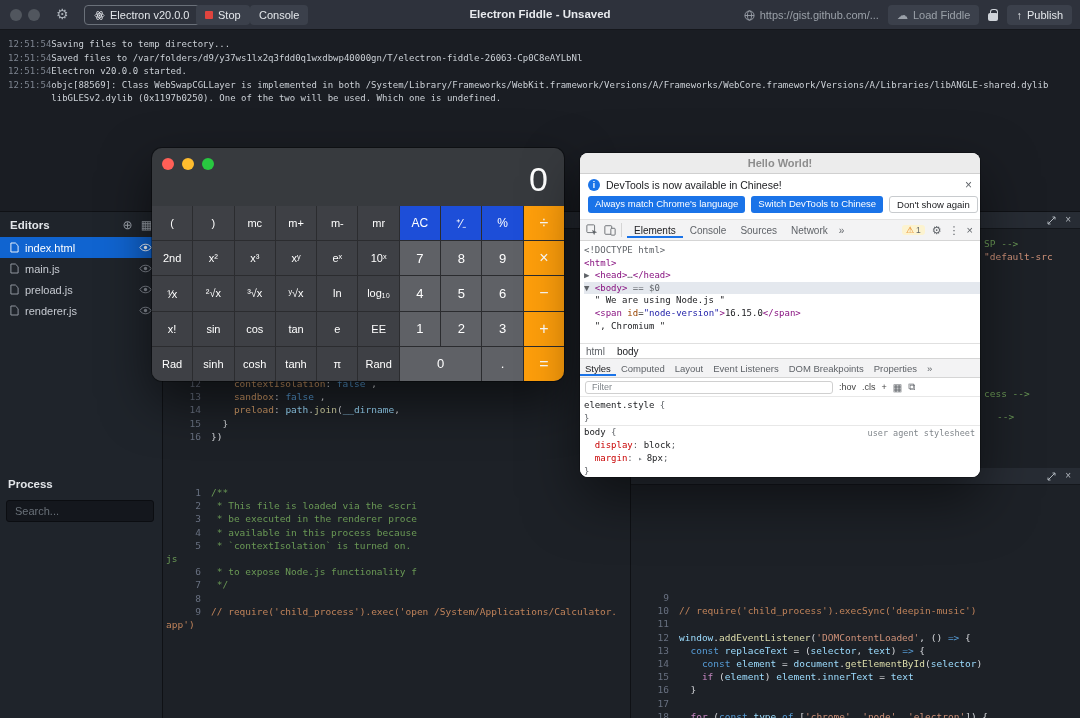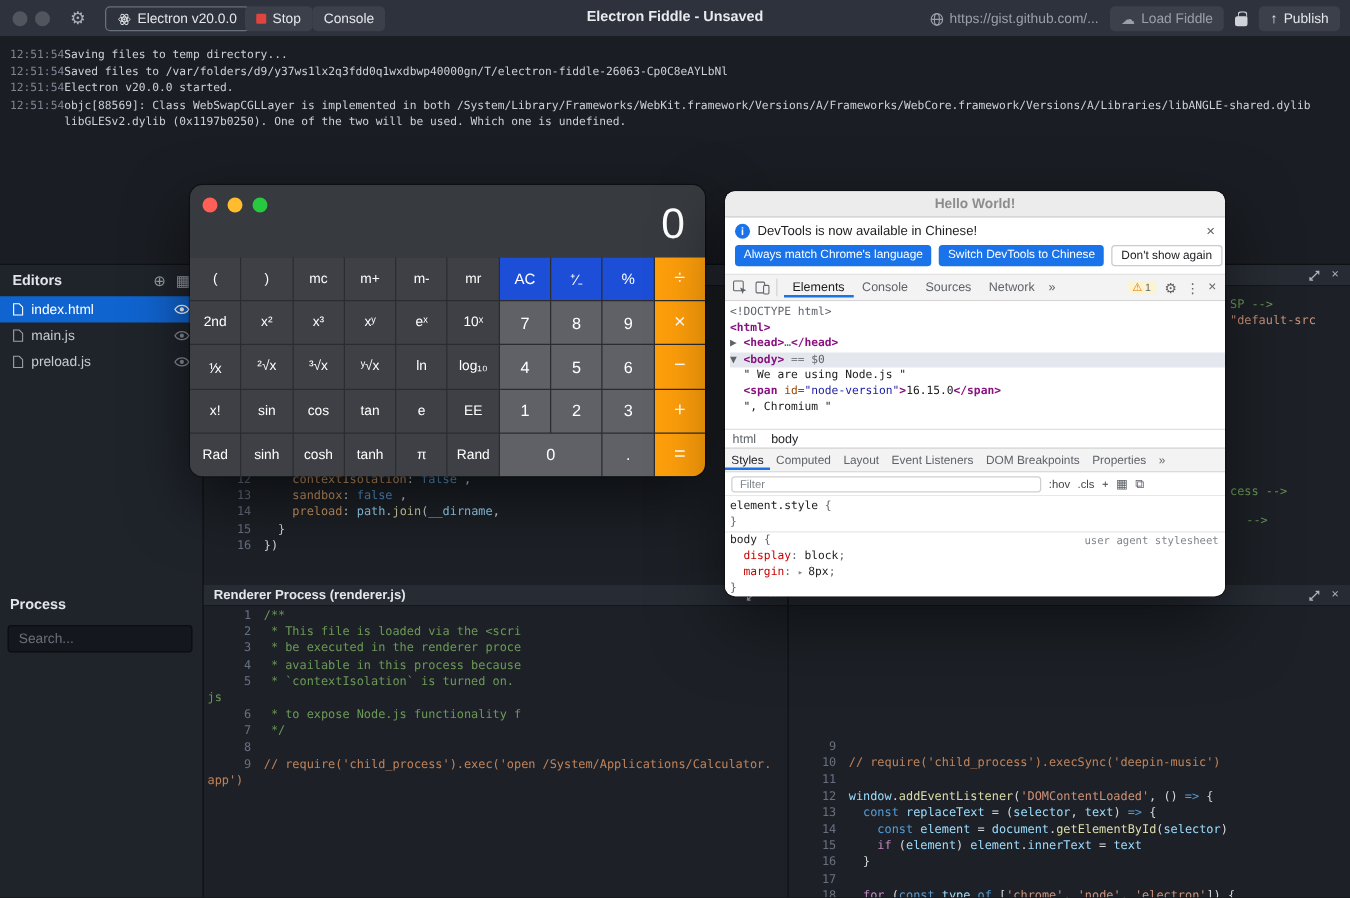--- a/index.html
+++ b/index.html
@@ -94,21 +94,21 @@
   .dt-tab { font-size:10px; color:#5f6368; padding:3px 7px 2px; }
   .dt-tab.sel { color:#202124; box-shadow:inset 0 -2px 0 #1a73e8; }
   .dt-more { font-size:10px; color:#5f6368; padding:0 4px; }
   .warn-badge { margin-left:auto; display:flex; align-items:center; gap:2px; background:#fcf3d0; border-radius:3px; padding:0 4px; font-size:8.5px; color:#5f6368; }
   .warn-badge .w { color:#e37400; font-size:9px; }
   .dt-ric { color:#5f6368; font-size:11px; margin-left:7px; }
   .dt-ric.last { margin-right:7px; }
   .dom-tree { height:102px; overflow:hidden; padding:3px 0 0 4px; font-family:"DejaVu Sans Mono", monospace; font-size:9px; line-height:12.6px; background:#fff; }
   .dom-row { white-space:pre; height:12.6px; }
   .dom-row.sel { background:#e4e8ee; }
-  .dtag { color:#881280;font-weight:bold; } .dgray { color:#5f6368; } .dattr { color:#994500; }
+  .dtag { color:#881280; } .dgray { color:#5f6368; } .dattr { color:#994500; }
   .dval { color:#1a1aa6; } .dtxt { color:#202124; }
   .crumbs { height:15px; border-top:1px solid #e0e0e0; display:flex; align-items:center; font-size:10px; background:#fff; }
   .crumb { padding:0 6px; color:#5f6368; }
   .crumb.last { color:#202124; }
   .st-tabs { height:20px; background:#f3f3f4; border-top:1px solid #d5d5d5; border-bottom:1px solid #d5d5d5; display:flex; align-items:center; overflow:hidden; }
   .st-tab { font-size:9.5px; color:#5f6368; padding:3px 5px 2px; white-space:nowrap; }
   .st-tab.sel { color:#202124; box-shadow:inset 0 -2px 0 #1a73e8; }
   .filter-bar { height:19px; border-bottom:1px solid #e8e8e8; display:flex; align-items:center; gap:6px; padding:0 5px; background:#fff; }
   .filter-input { width:248px; height:13px; border:1px solid #d0d0d0; border-radius:3px; font-size:9px; padding:0 6px; outline:none; color:#202124; font-family:"Liberation Sans",sans-serif; }
   .filter-input::placeholder { color:#80868b; }
@@ -253,20 +253,34 @@
             </svg>
           </span>
           <span class="fname">preload.js</span>
           <span class="eye">
             <svg width="13" height="9" viewBox="0 0 14 9">
               <path d="M1 4.5C2.5 2 4.5 1 7 1s4.5 1 6 3.5C11.5 7 9.5 8 7 8S2.5 7 1 4.5z" fill="none" stroke="currentColor"></path>
               <circle cx="7" cy="4.5" r="1.8" fill="currentColor"></circle>
             </svg>
           </span>
         </div>
+        <div class="file-row">
+          <span class="ficon">
+            <svg width="9" height="11" viewBox="0 0 10 12">
+              <path d="M1 1h5l3 3v7H1z" fill="none" stroke="currentColor"></path>
+            </svg>
+          </span>
+          <span class="fname">renderer.js</span>
+          <span class="eye">
+            <svg width="13" height="9" viewBox="0 0 14 9">
+              <path d="M1 4.5C2.5 2 4.5 1 7 1s4.5 1 6 3.5C11.5 7 9.5 8 7 8S2.5 7 1 4.5z" fill="none" stroke="currentColor"></path>
+              <circle cx="7" cy="4.5" r="1.8" fill="currentColor"></circle>
+            </svg>
+          </span>
+        </div>
       </div>
     <div class="modules-label">Process</div>
     <div class="search-box">
       <input placeholder="Search..." style="">
     </div>
   </div>
 
   <div class="col center">
     <div class="pane-head" style="top:0">
       <span class="pt"></span>
@@ -277,29 +291,20 @@
         </span>
       <span class="ph-ic">×</span>
     </div>
     <div class="code-block" style="top:165px">
         <div class="code-row"><span class="ln">12</span><span class="code"><span class="pln">    </span><span class="prop">contextIsolation</span><span class="pln">: </span><span class="kw">false</span><span class="pln"> ,</span></span></div>
         <div class="code-row"><span class="ln">13</span><span class="code"><span class="pln">    </span><span class="prop">sandbox</span><span class="pln">: </span><span class="kw">false</span><span class="pln"> ,</span></span></div>
         <div class="code-row"><span class="ln">14</span><span class="code"><span class="pln">    </span><span class="prop">preload</span><span class="pln">: </span><span class="var">path</span><span class="pln">.</span><span class="fn">join</span><span class="pln">(</span><span class="var">__dirname</span><span class="pln">,</span></span></div>
         <div class="code-row"><span class="ln">15</span><span class="code"><span class="pln">  }</span></span></div>
         <div class="code-row"><span class="ln">16</span><span class="code"><span class="pln">})</span></span></div>
       </div>
-    <div class="pane-head" style="top:256px">
-      <span class="pt">Renderer Process (renderer.js)</span>
-      <span class="ph-ic">
-          <svg width="9" height="9" viewBox="0 0 9 9">
-            <path d="M5.5 1H8v2.5M1 8l7-7M1 5.5V8h2.5" stroke="currentColor" fill="none"></path>
-          </svg>
-        </span>
-      <span class="ph-ic">×</span>
-    </div>
     <div class="code-block" style="top:274px">
         <div class="code-row"><span class="ln">1</span><span class="code"><span class="cmt">/**</span></span></div>
         <div class="code-row"><span class="ln">2</span><span class="code"><span class="cmt"> * This file is loaded via the &lt;scri</span></span></div>
         <div class="code-row"><span class="ln">3</span><span class="code"><span class="cmt"> * be executed in the renderer proce</span></span></div>
         <div class="code-row"><span class="ln">4</span><span class="code"><span class="cmt"> * available in this process because</span></span></div>
         <div class="code-row"><span class="ln">5</span><span class="code"><span class="cmt"> * `contextIsolation` is turned on. </span></span></div>
         <div class="code-row wrap"><span class="code"><span class="cmt">js</span></span></div>
         <div class="code-row"><span class="ln">6</span><span class="code"><span class="cmt"> * to expose Node.js functionality f</span></span></div>
         <div class="code-row"><span class="ln">7</span><span class="code"><span class="cmt"> */</span></span></div>
         <div class="code-row"><span class="ln">8</span><span class="code"></span></div>

